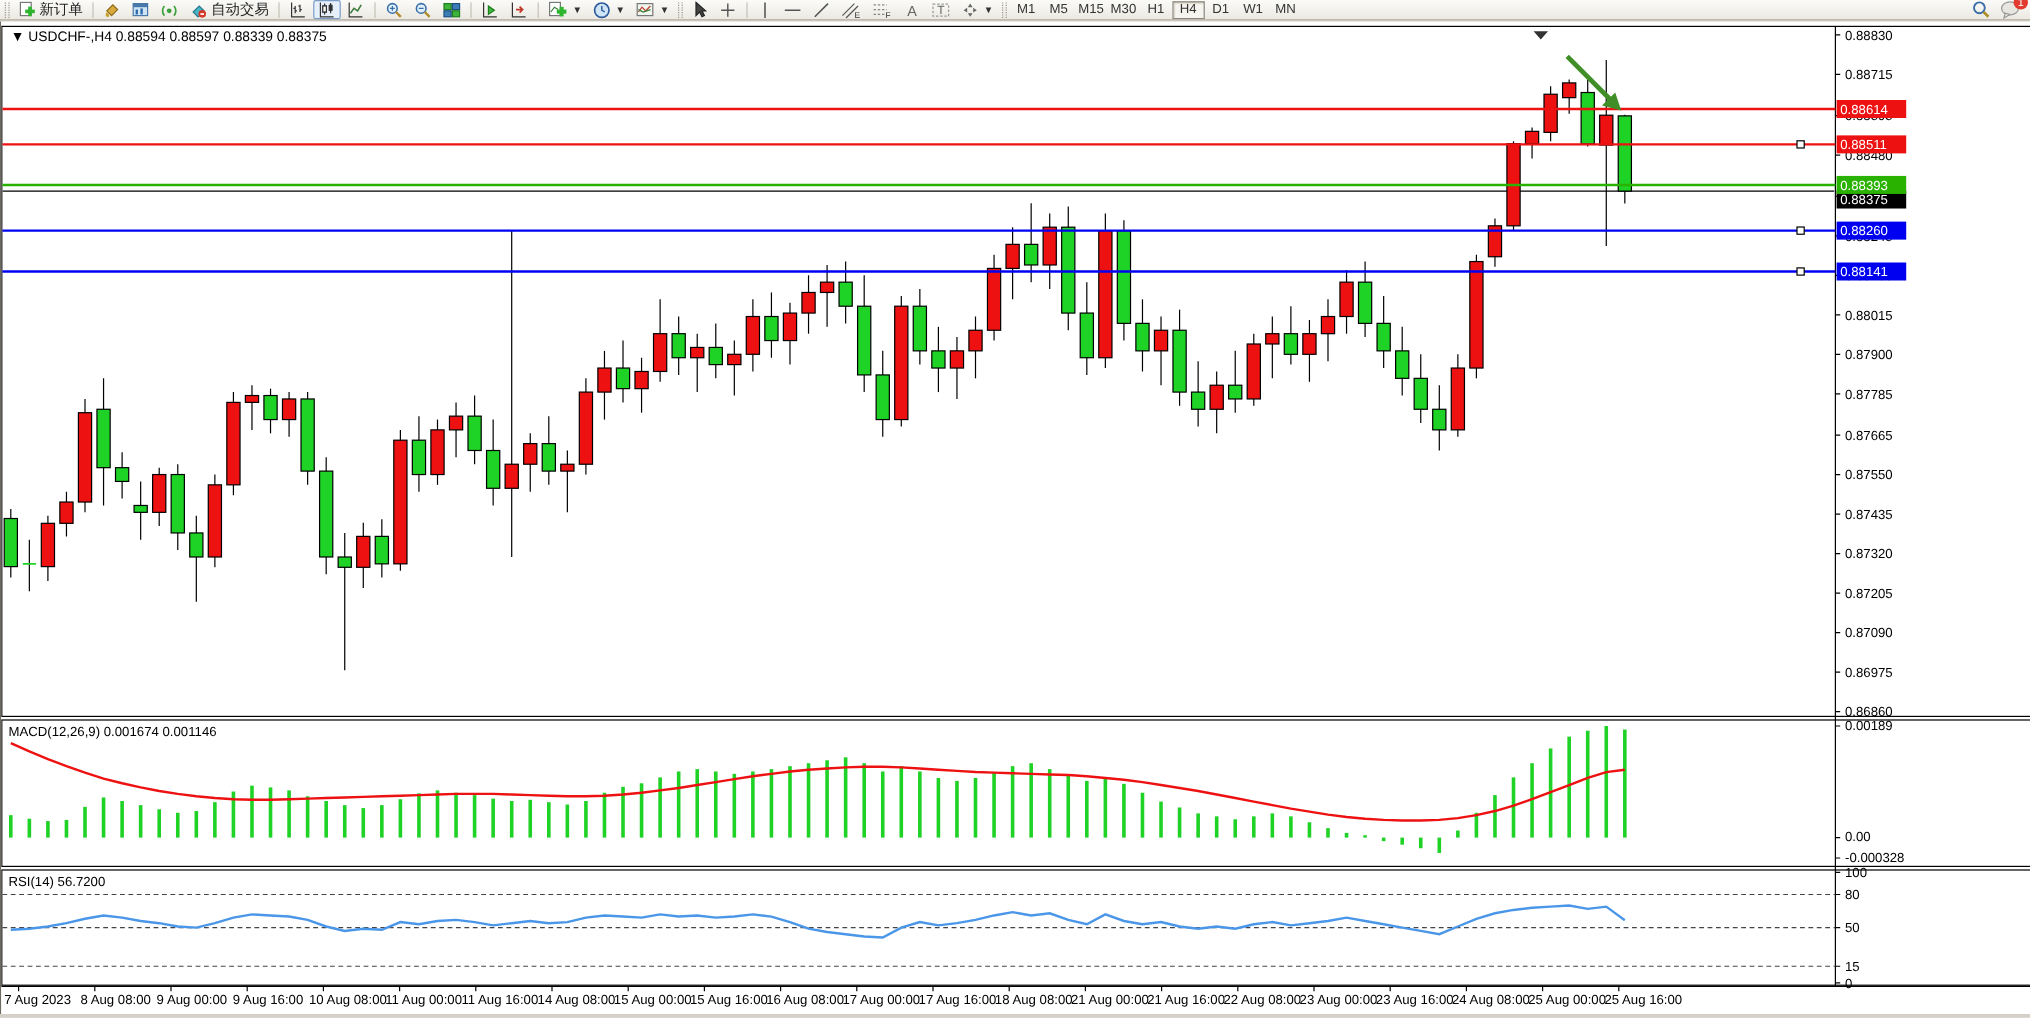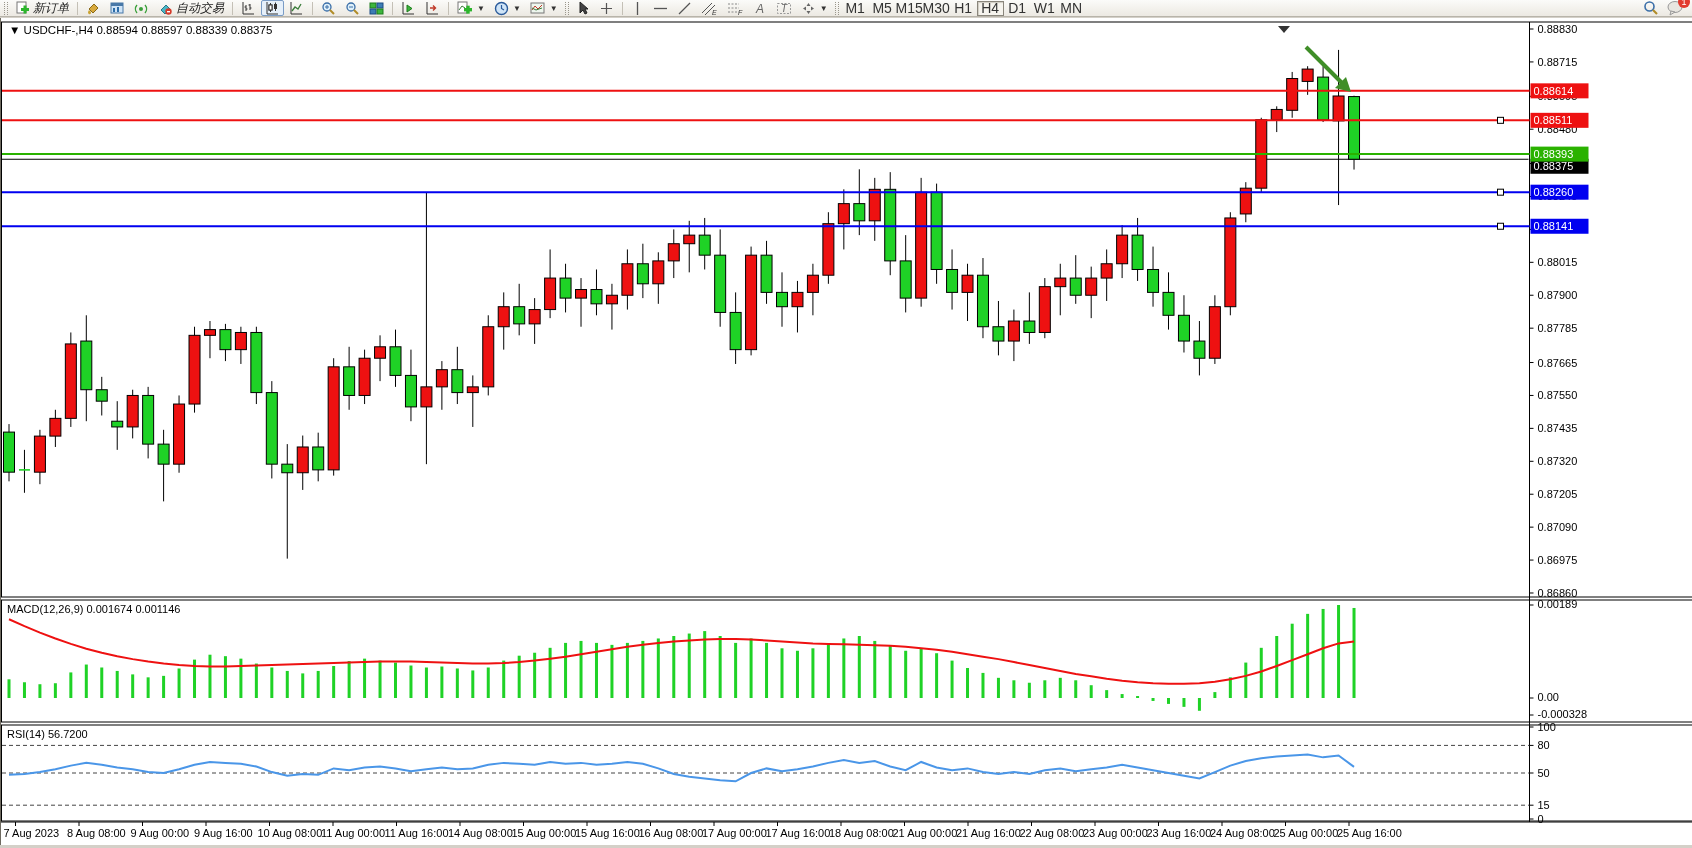--- a/index.html
+++ b/index.html
@@ -3,26 +3,26 @@
 <meta charset="utf-8">
 <style>
   * { margin:0; padding:0; box-sizing:border-box; }
   html,body { width:1692px; height:848px; overflow:hidden; background:#d4d0c8;
     font-family:"Liberation Sans", sans-serif; }
   
   #toolbar { position:absolute; left:0; top:0; width:1692px; height:17px;
     background:linear-gradient(#fbfbf9,#ece9e2); border-bottom:1px solid #b8b4aa;
     display:flex; align-items:center; padding:0 2px; gap:1px; font-size:12px; color:#222; }
   .tbtn { height:16px; display:flex; align-items:center; gap:3px; padding:0 3px;
-    border:1px solid transparent; border-radius:2px; cursor:default;font-style:italic; }
+    border:1px solid transparent; border-radius:2px; cursor:default; }
   .tbtn.pressed { background:#e6f0fa; border:1px solid #7a9cc6; }
   .tsep { width:1px; height:13px; background:#c4c0b6; margin:0 3px; }
   .tgrip { width:4px; height:13px; border-left:1px dotted #9a968c; border-right:1px dotted #9a968c; margin:0 2px; }
   .dd { font-size:8px; color:#333; margin-left:1px; }
-  .tf { width:27px; height:15px; font-size:14px; color:#333; display:flex; align-items:center; justify-content:center;
+  .tf { width:27px; height:15px; font-size:11px; color:#333; display:flex; align-items:center; justify-content:center;
     border:1px solid transparent; }
   .tf.active { background:#f6f4ee; border:1px solid #8a867c; box-shadow:inset 1px 1px 1px #cfcbc1;text-align:right; }
   #right-icons { margin-left:auto; display:flex; align-items:center; gap:8px; padding-right:6px; }
   .badge { position:absolute; right:-6px; top:-4px; background:#e23a2e; color:#fff; font-size:9px;
     width:12px; height:12px; border-radius:50%; display:flex; align-items:center; justify-content:center; }
   svg.icon { display:block; }
   
   #chart-wrap { position:absolute; left:0; top:18px; width:1692px; height:827px; background:#fff;
     border-left:1px solid #6e6a60; }
   #chart-svg { position:absolute; left:0; top:0; }

